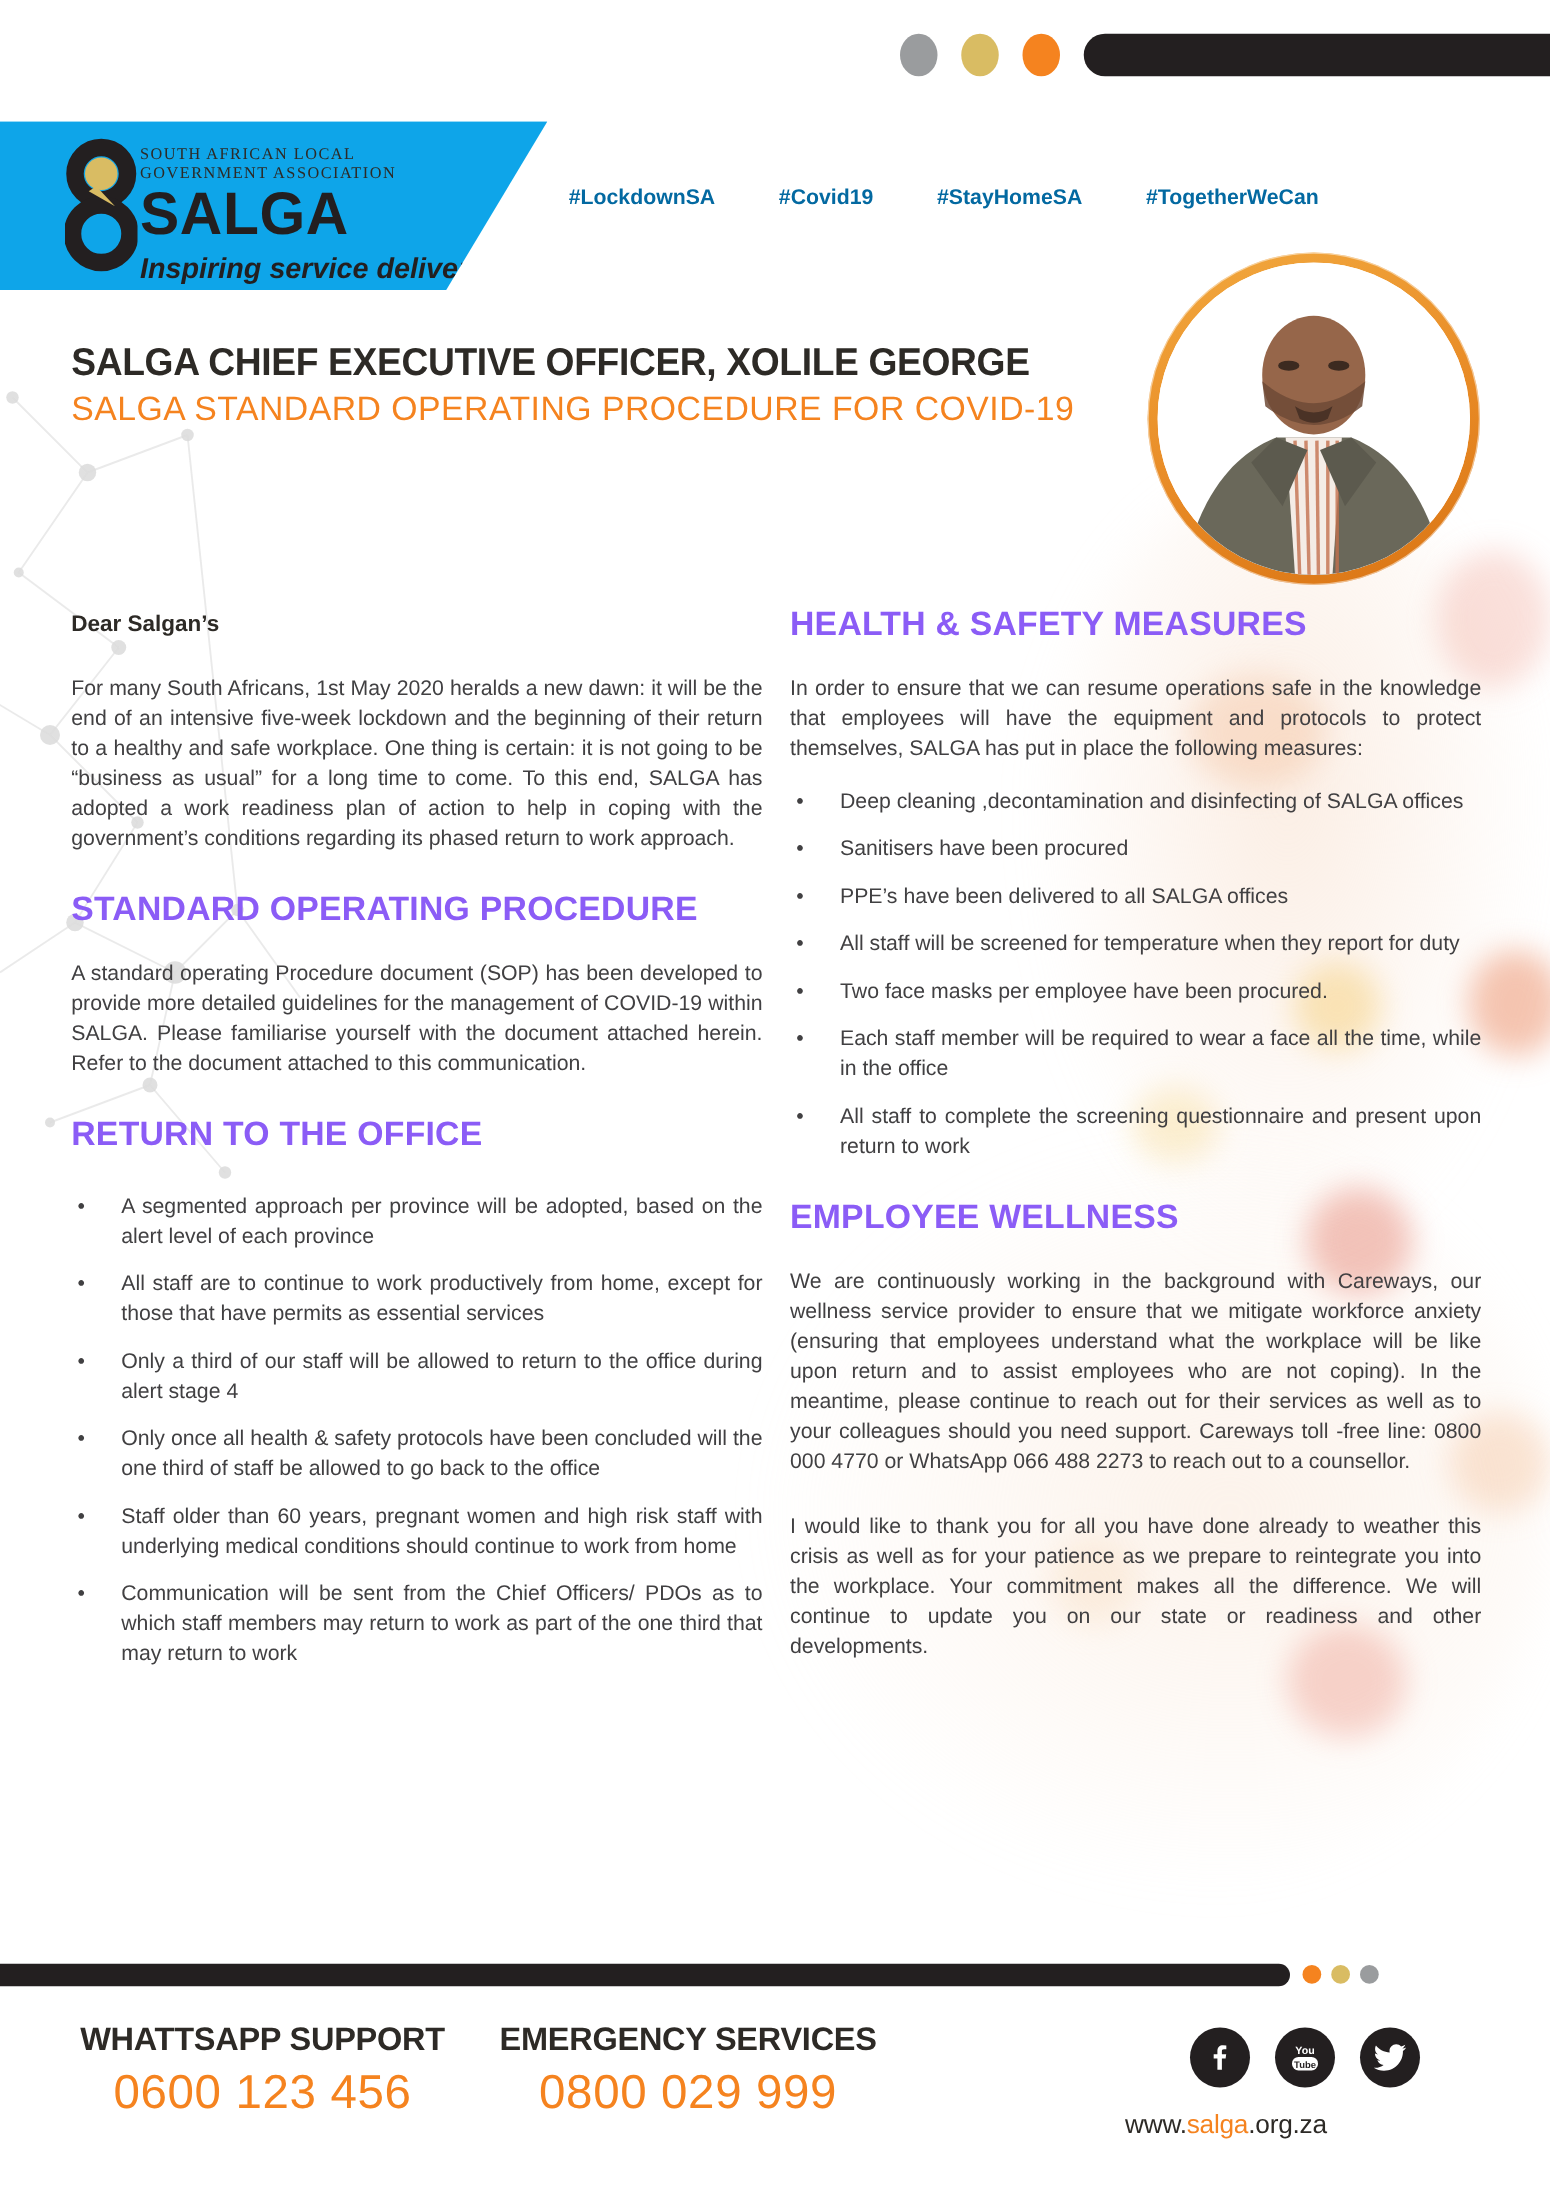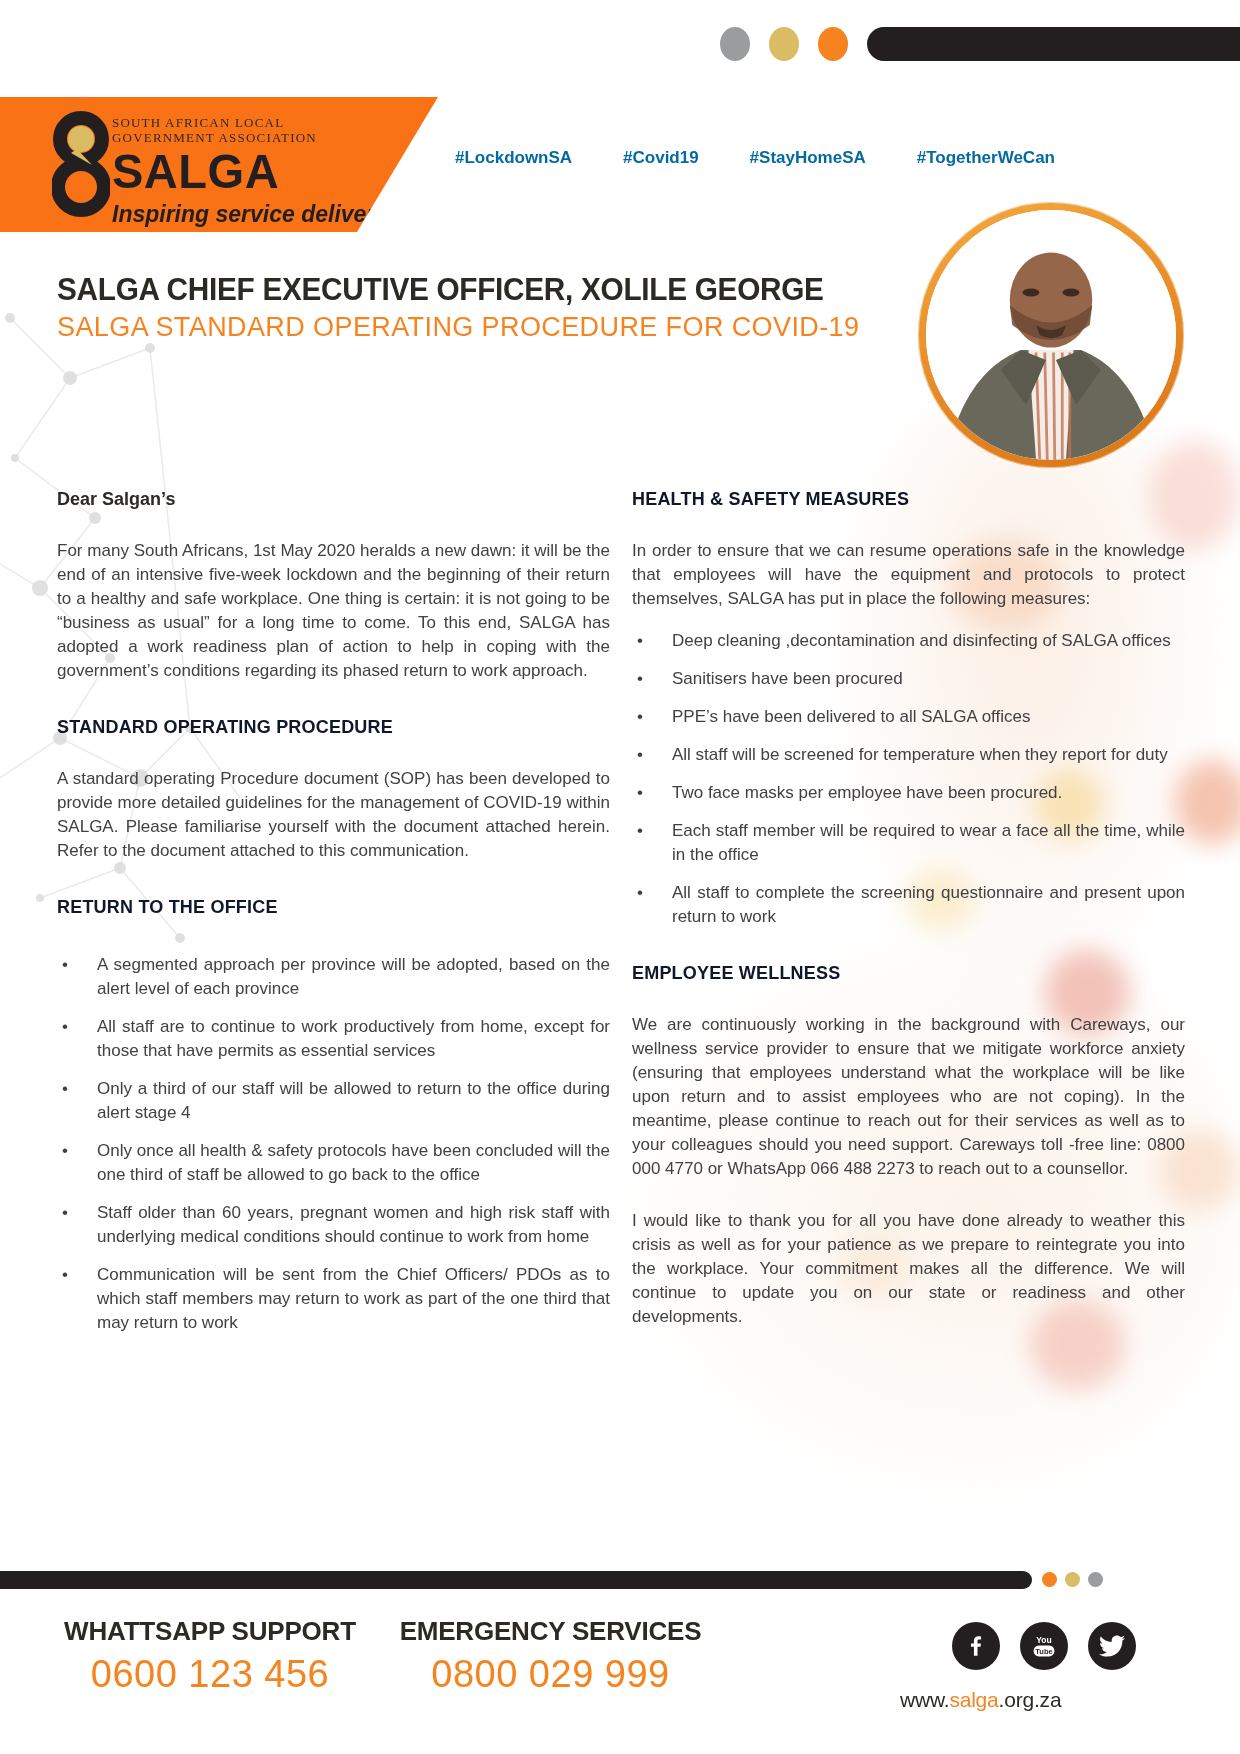--- a/index.html
+++ b/index.html
@@ -17,21 +17,21 @@
   .dot-gold-top  { left:769px; background:#d9bc63; }
   .dot-orange-top{ left:818px; background:#f5831f; }
   .top-black-bar {
     position:absolute; left:867px; right:0; top:27px; height:34px;
     background:#231f20; border-radius:17px 0 0 17px;
   }
 
   
   .logo-banner {
     position:absolute; left:0; top:97px; width:438px; height:135px;
-    background:#f97316;
+    background:#0ea5e9;
     -webkit-clip-path:polygon(0 0,100% 0,81.5% 100%,0 100%);
     clip-path:polygon(0 0,100% 0,81.5% 100%,0 100%);
   }
   .logo-mark { position:absolute; left:52px; top:13px; }
   .logo-text { position:absolute; left:112px; top:18px; color:#231f20; }
   .org-line {
     font-family:"Liberation Serif", serif; font-size:13px; letter-spacing:1.2px;
     color:#2d2a26; line-height:15px; white-space:nowrap;
   }
   .logo-name {
@@ -73,21 +73,21 @@
   }
 
   
   .column { position:absolute; top:487px; width:553px; z-index:3;
     color:#414042; font-size:17px; line-height:24px; }
   .column-left { left:57px; }
   .column-right { left:632px; }
   .salutation { font-size:18px; font-weight:700; color:#2d2a26; }
   .body-par { text-align:justify; margin-top:28px; }
   .section-heading {
-    font-size:18px; font-weight:700; color:#0f172a; letter-spacing:0.2px;
+    font-size:27px; font-weight:700; color:#8b5cf6; letter-spacing:0.2px;
     margin-top:32px;
   }
   .section-heading.first { margin-top:0; }
   .bullet-list { list-style:none; margin-top:34px; }
   .bullet-list.tight { margin-top:18px; }
   .bullet-item { position:relative; padding-left:40px; text-align:justify; margin-bottom:14px; }
   .bullet-item::before { content:"\2022"; position:absolute; left:5px; top:0; color:#414042; }
 
   
   .network-pattern { position:absolute; left:0; top:258px; z-index:1; opacity:0.75; }

